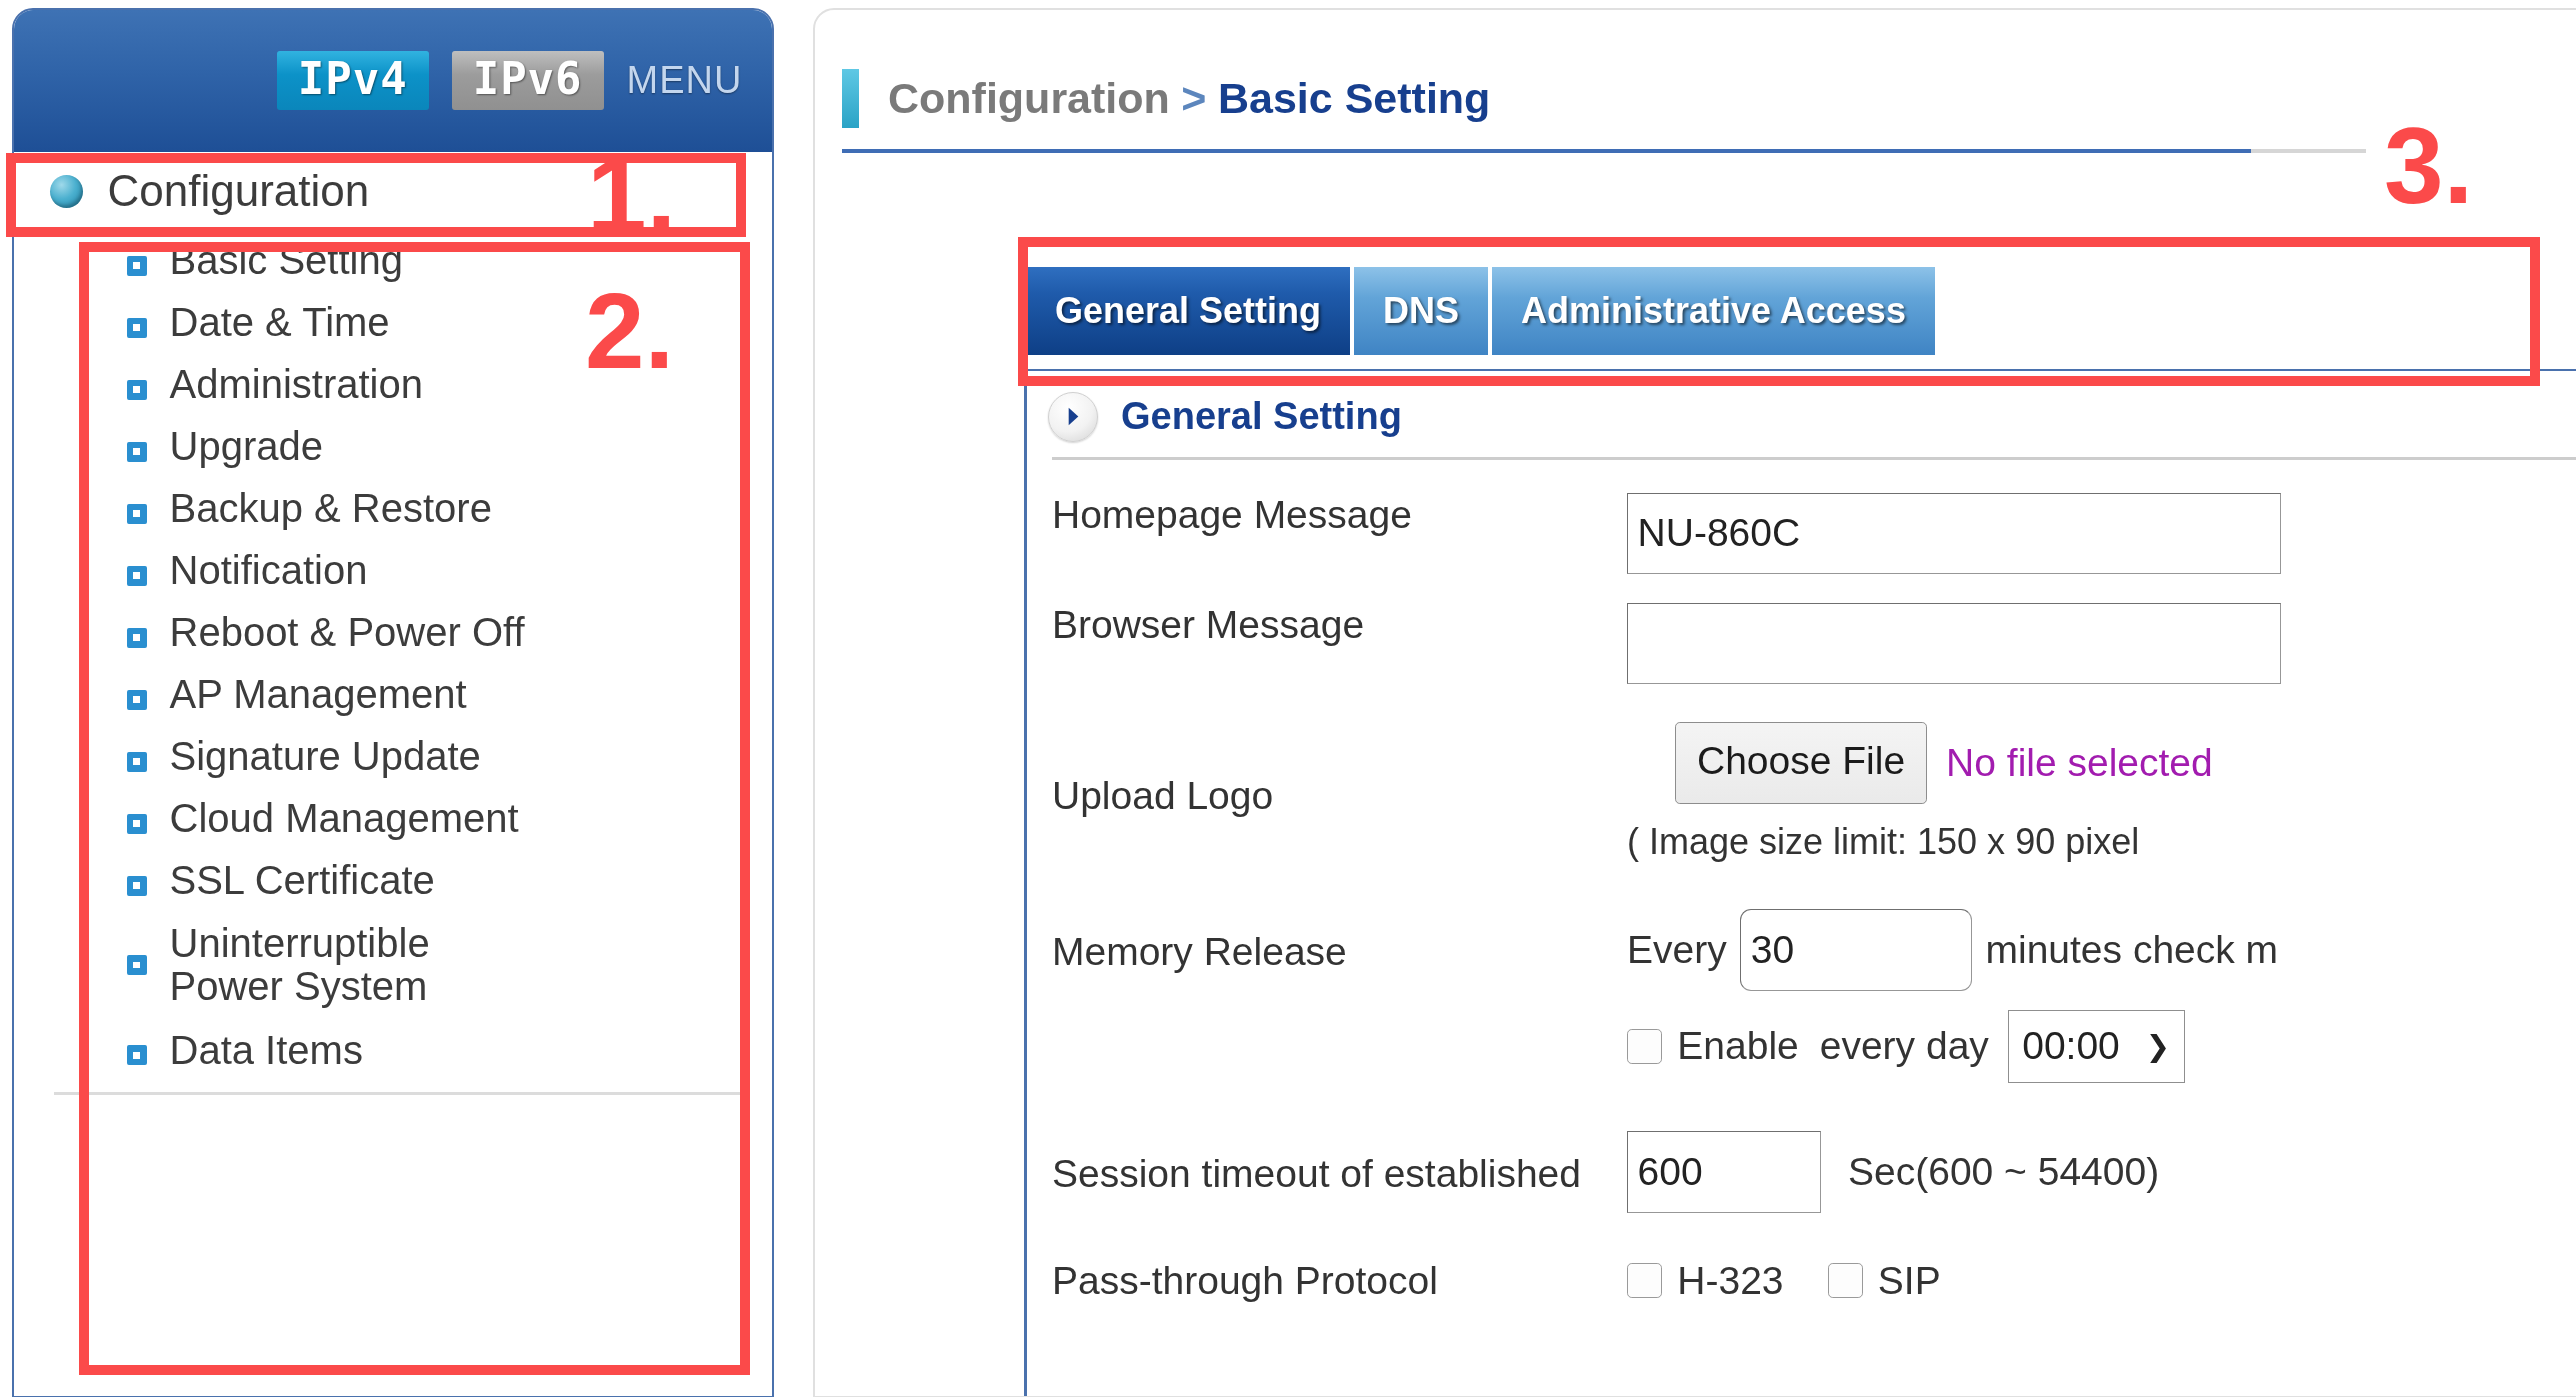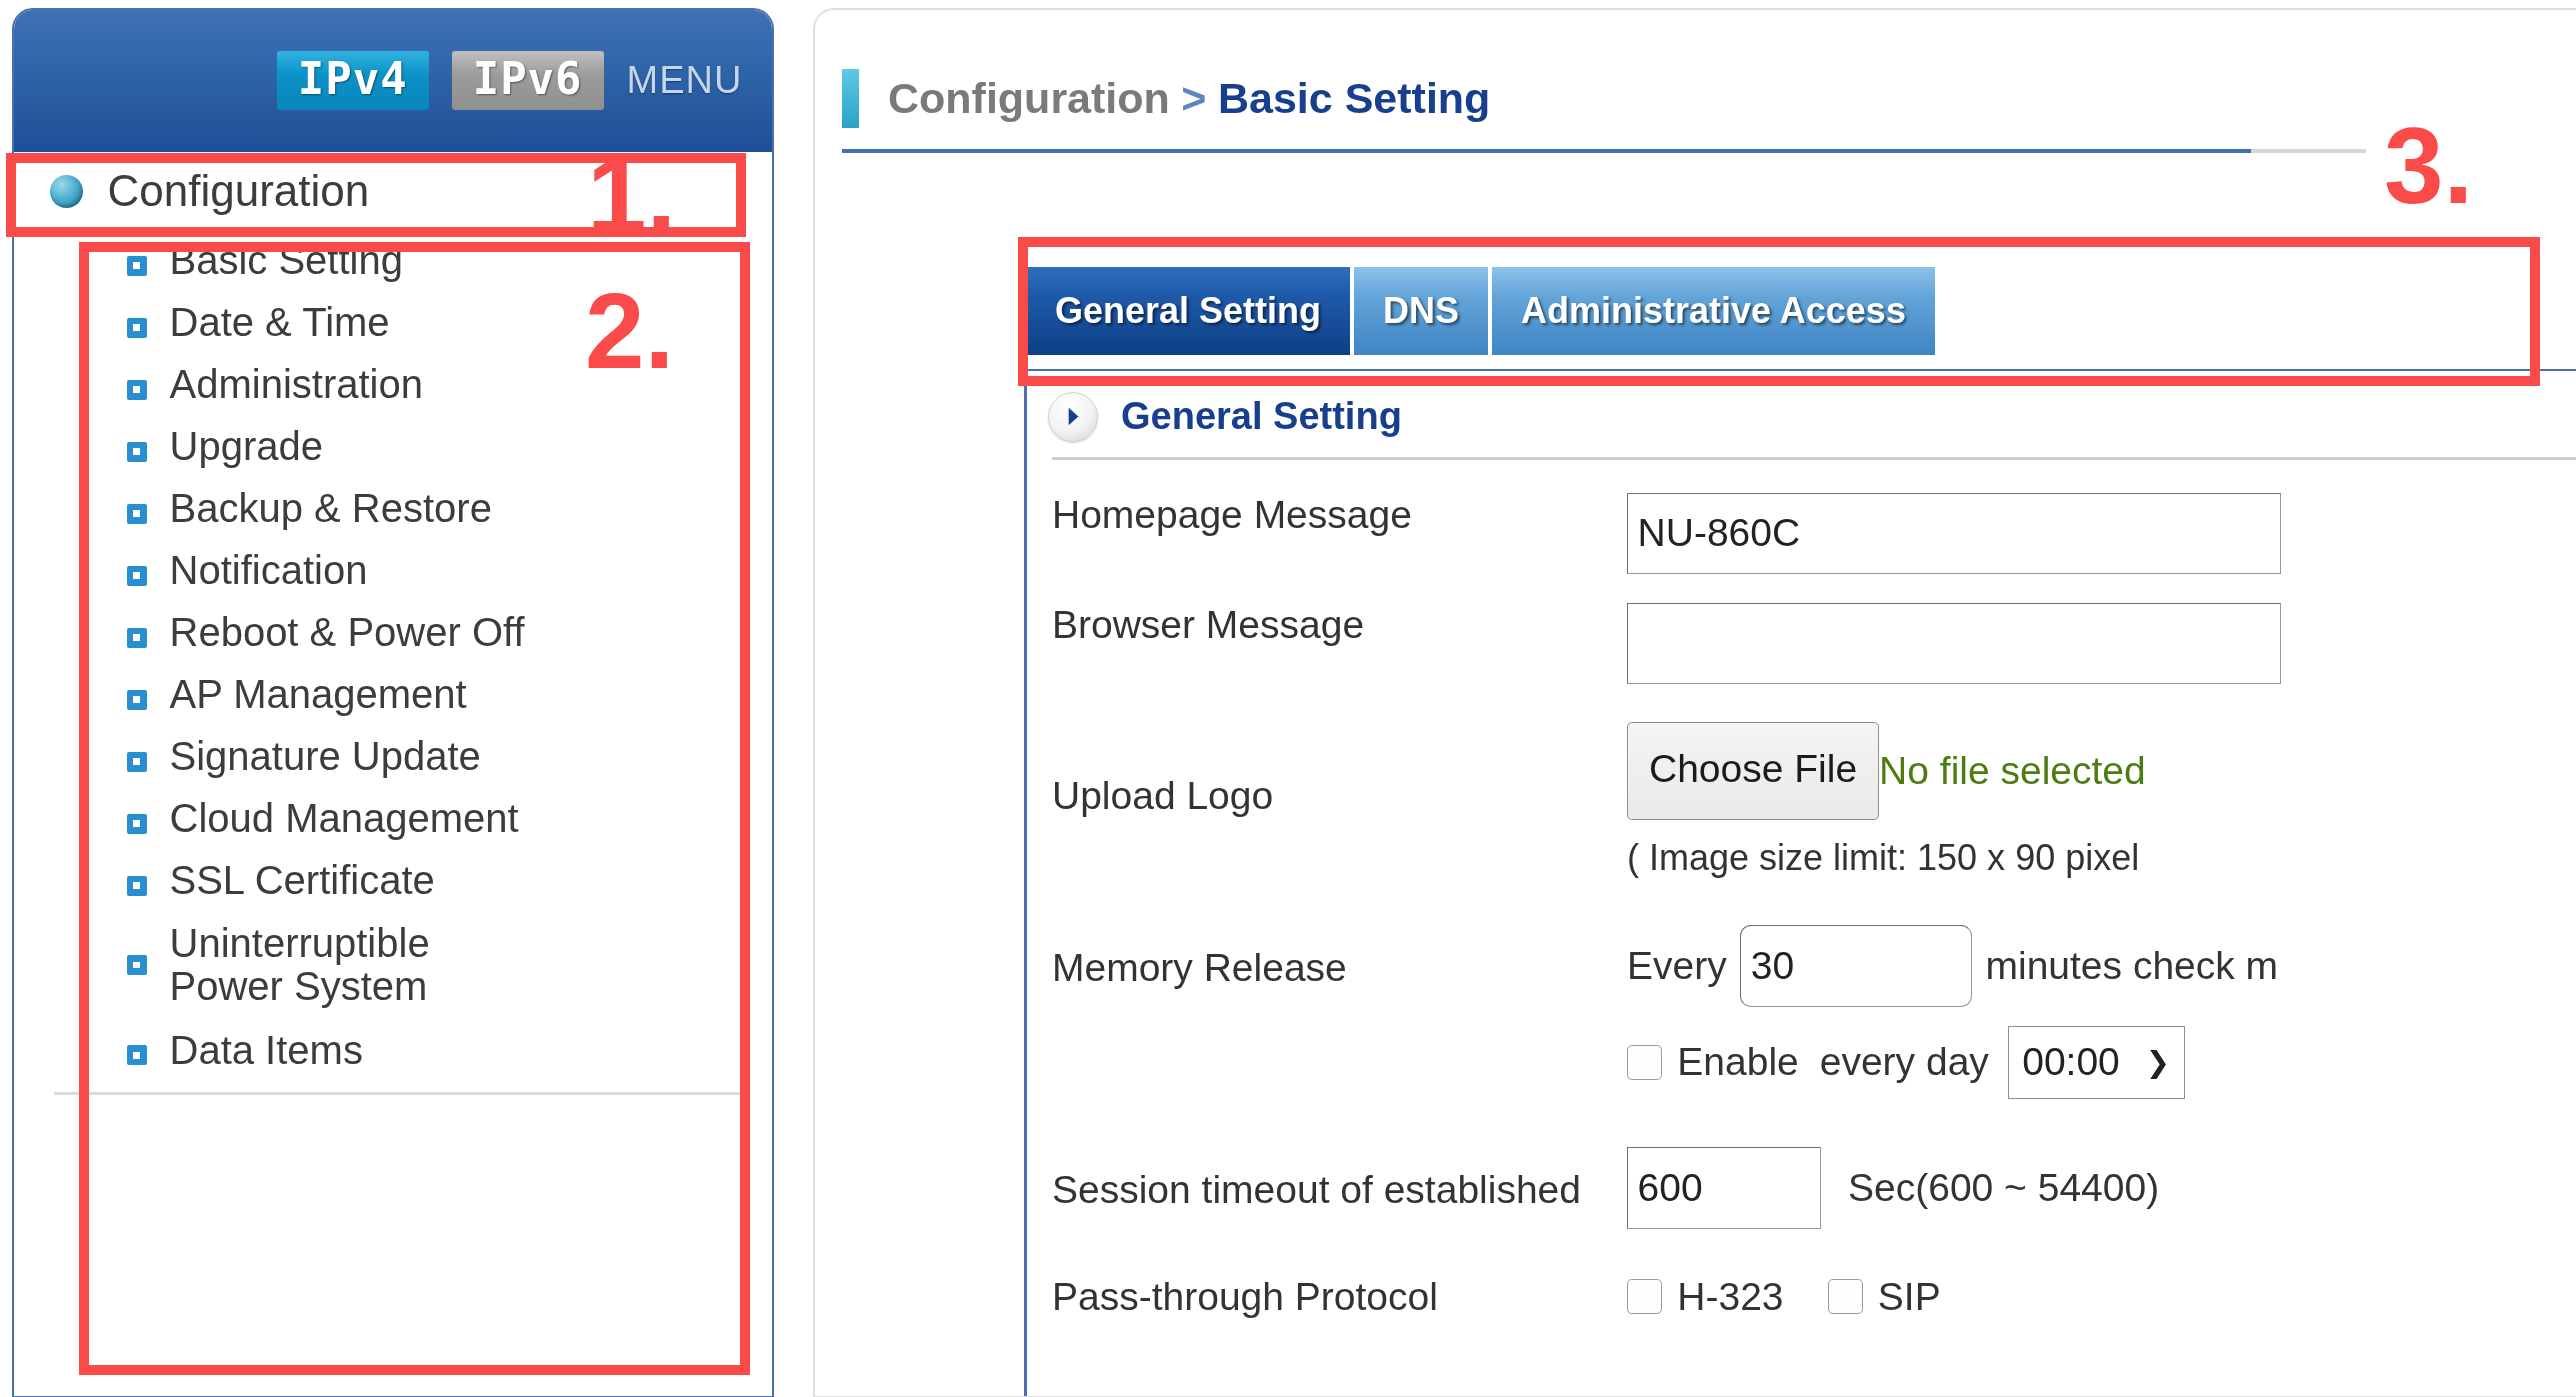--- a/index.html
+++ b/index.html
@@ -261,23 +261,24 @@
 
   .filebtn {
     display: inline-flex; align-items:center; justify-content:center;
     border: 1.9px solid #8d8d8d;
     border-radius: 4.8px;
     background: linear-gradient(180deg,#f4f4f4 0%, #eaeaea 100%);
     font-size: 39px;
     color: #1b1b1b;
     padding: 7.7px 21px 11.5px 21px;
     box-sizing: border-box;
-    height: 98px;
-  }
-  .fileinfo { font-size: 39px; color: #4d7c0f; white-space: nowrap; }
+    height: 82px;
+    margin-left: 48px;
+  }
+  .fileinfo { font-size: 39px; color: #a21caf; margin-left: 19px; white-space: nowrap; }
   .hint { font-size: 36px; color: #333; margin-top: 17px; white-space: nowrap; }
 
   .cbx {
     width: 35px; height: 35px;
     border: 1.9px solid #9a9a9a;
     border-radius: 4.8px;
     background: #fdfdfd;
     display: inline-block;
     vertical-align: middle;
     box-sizing: border-box;

